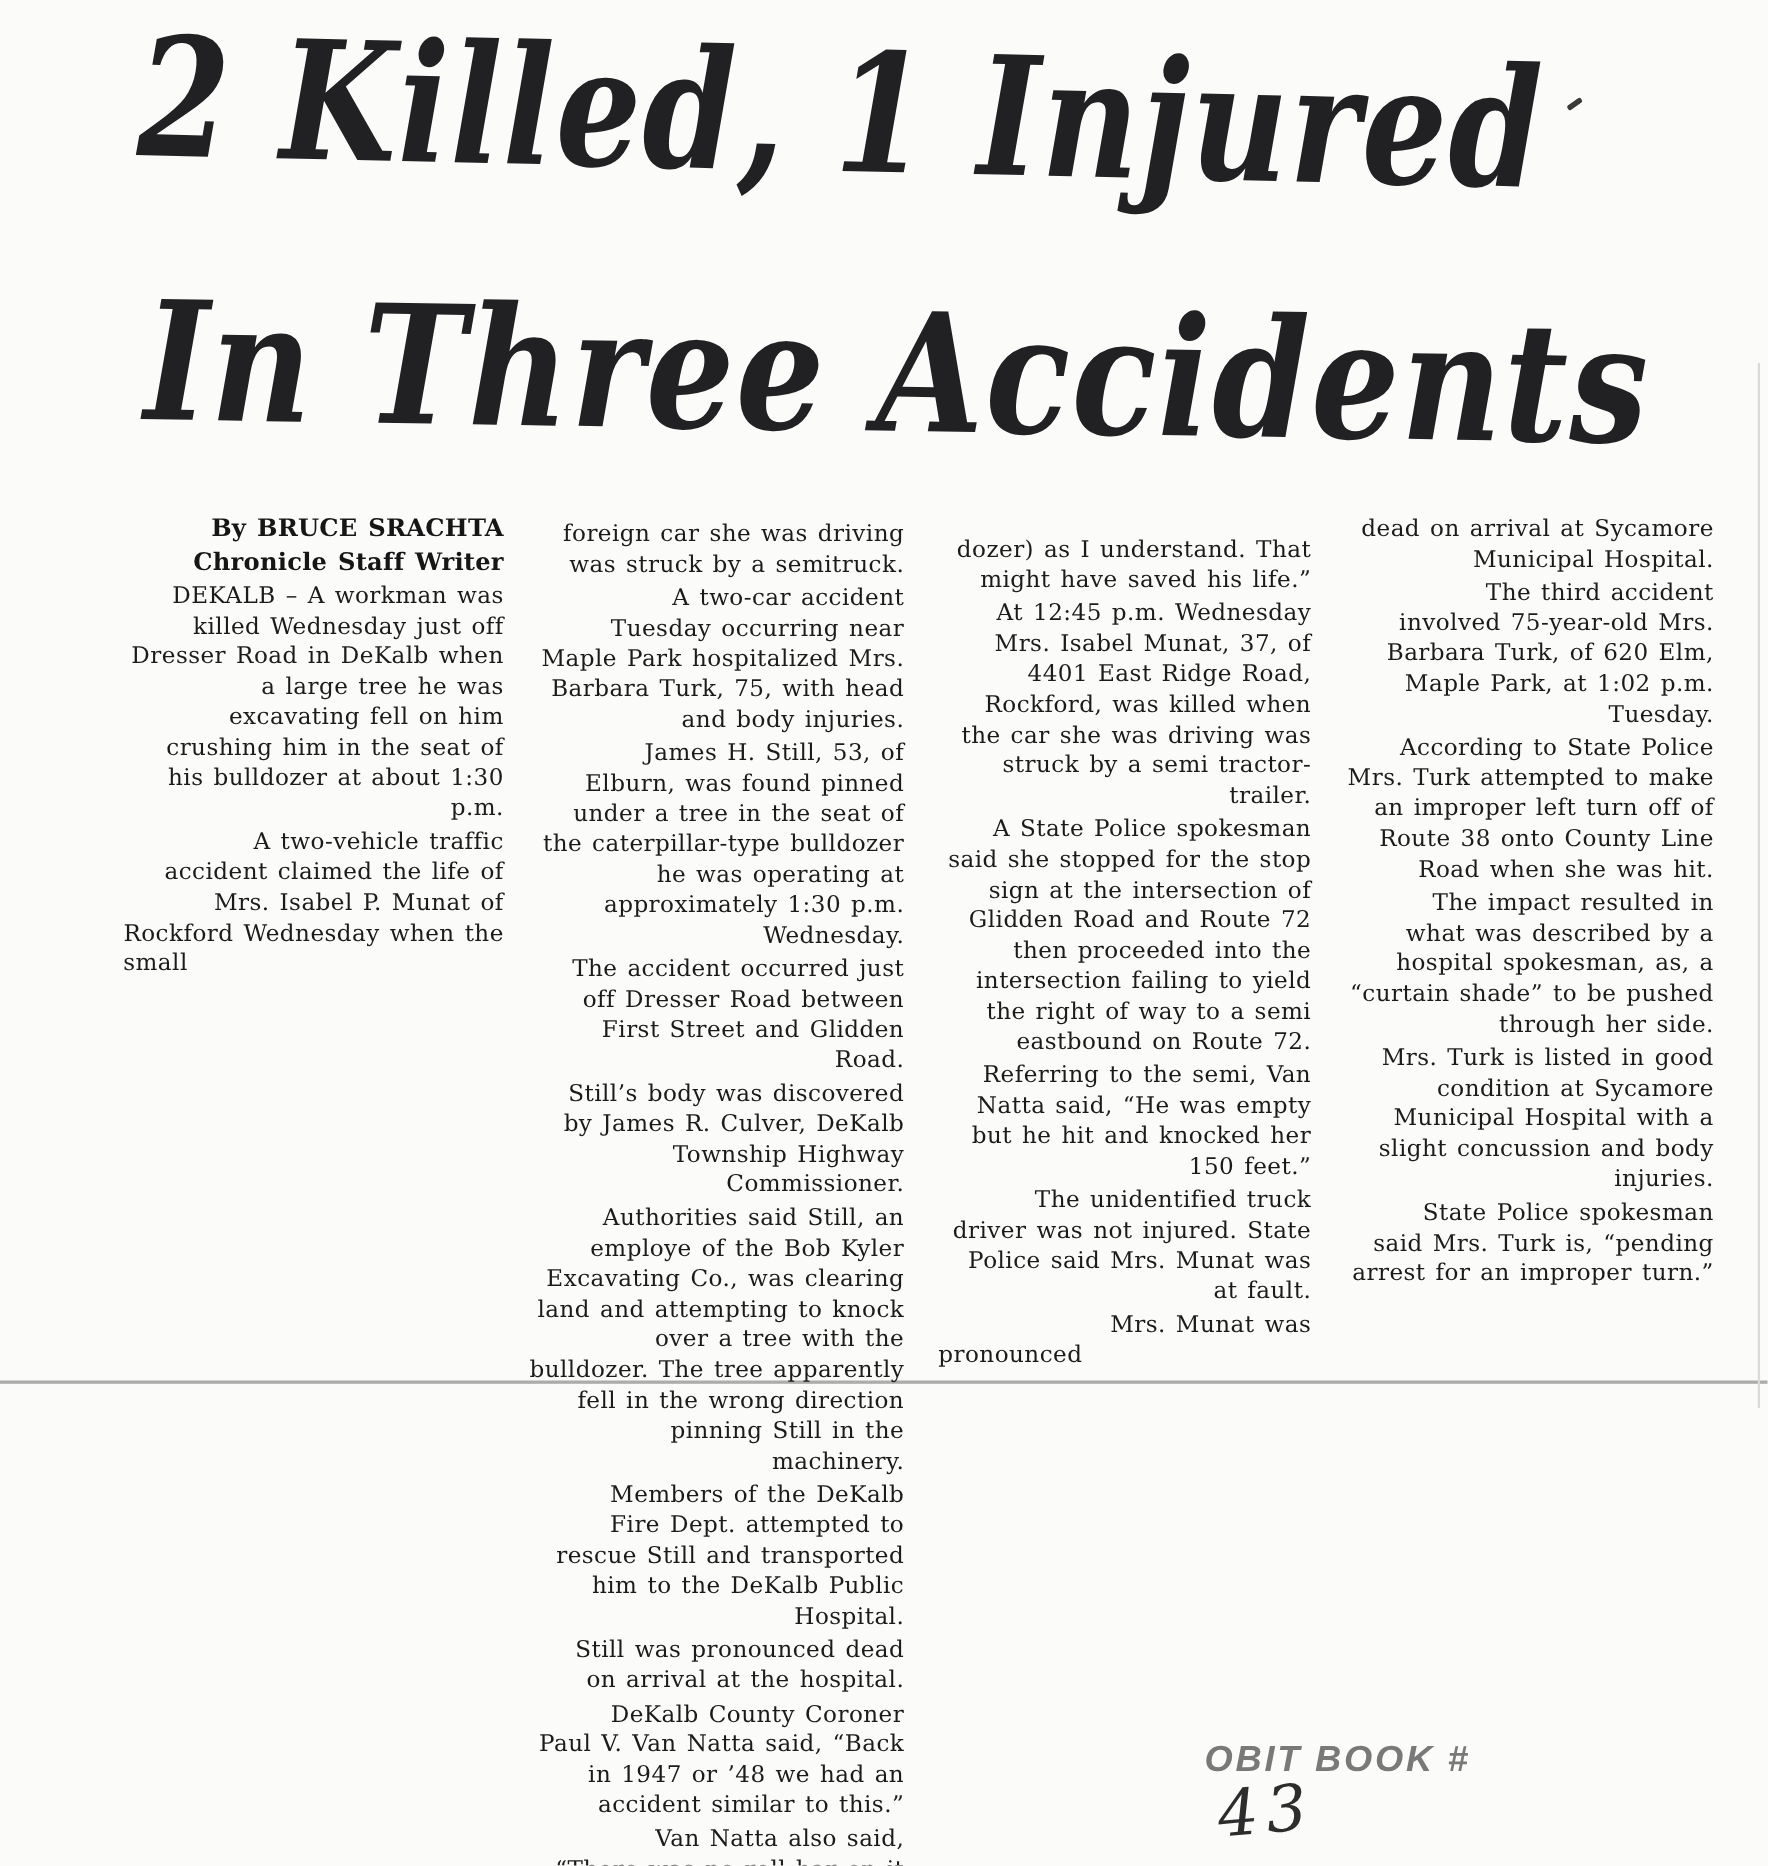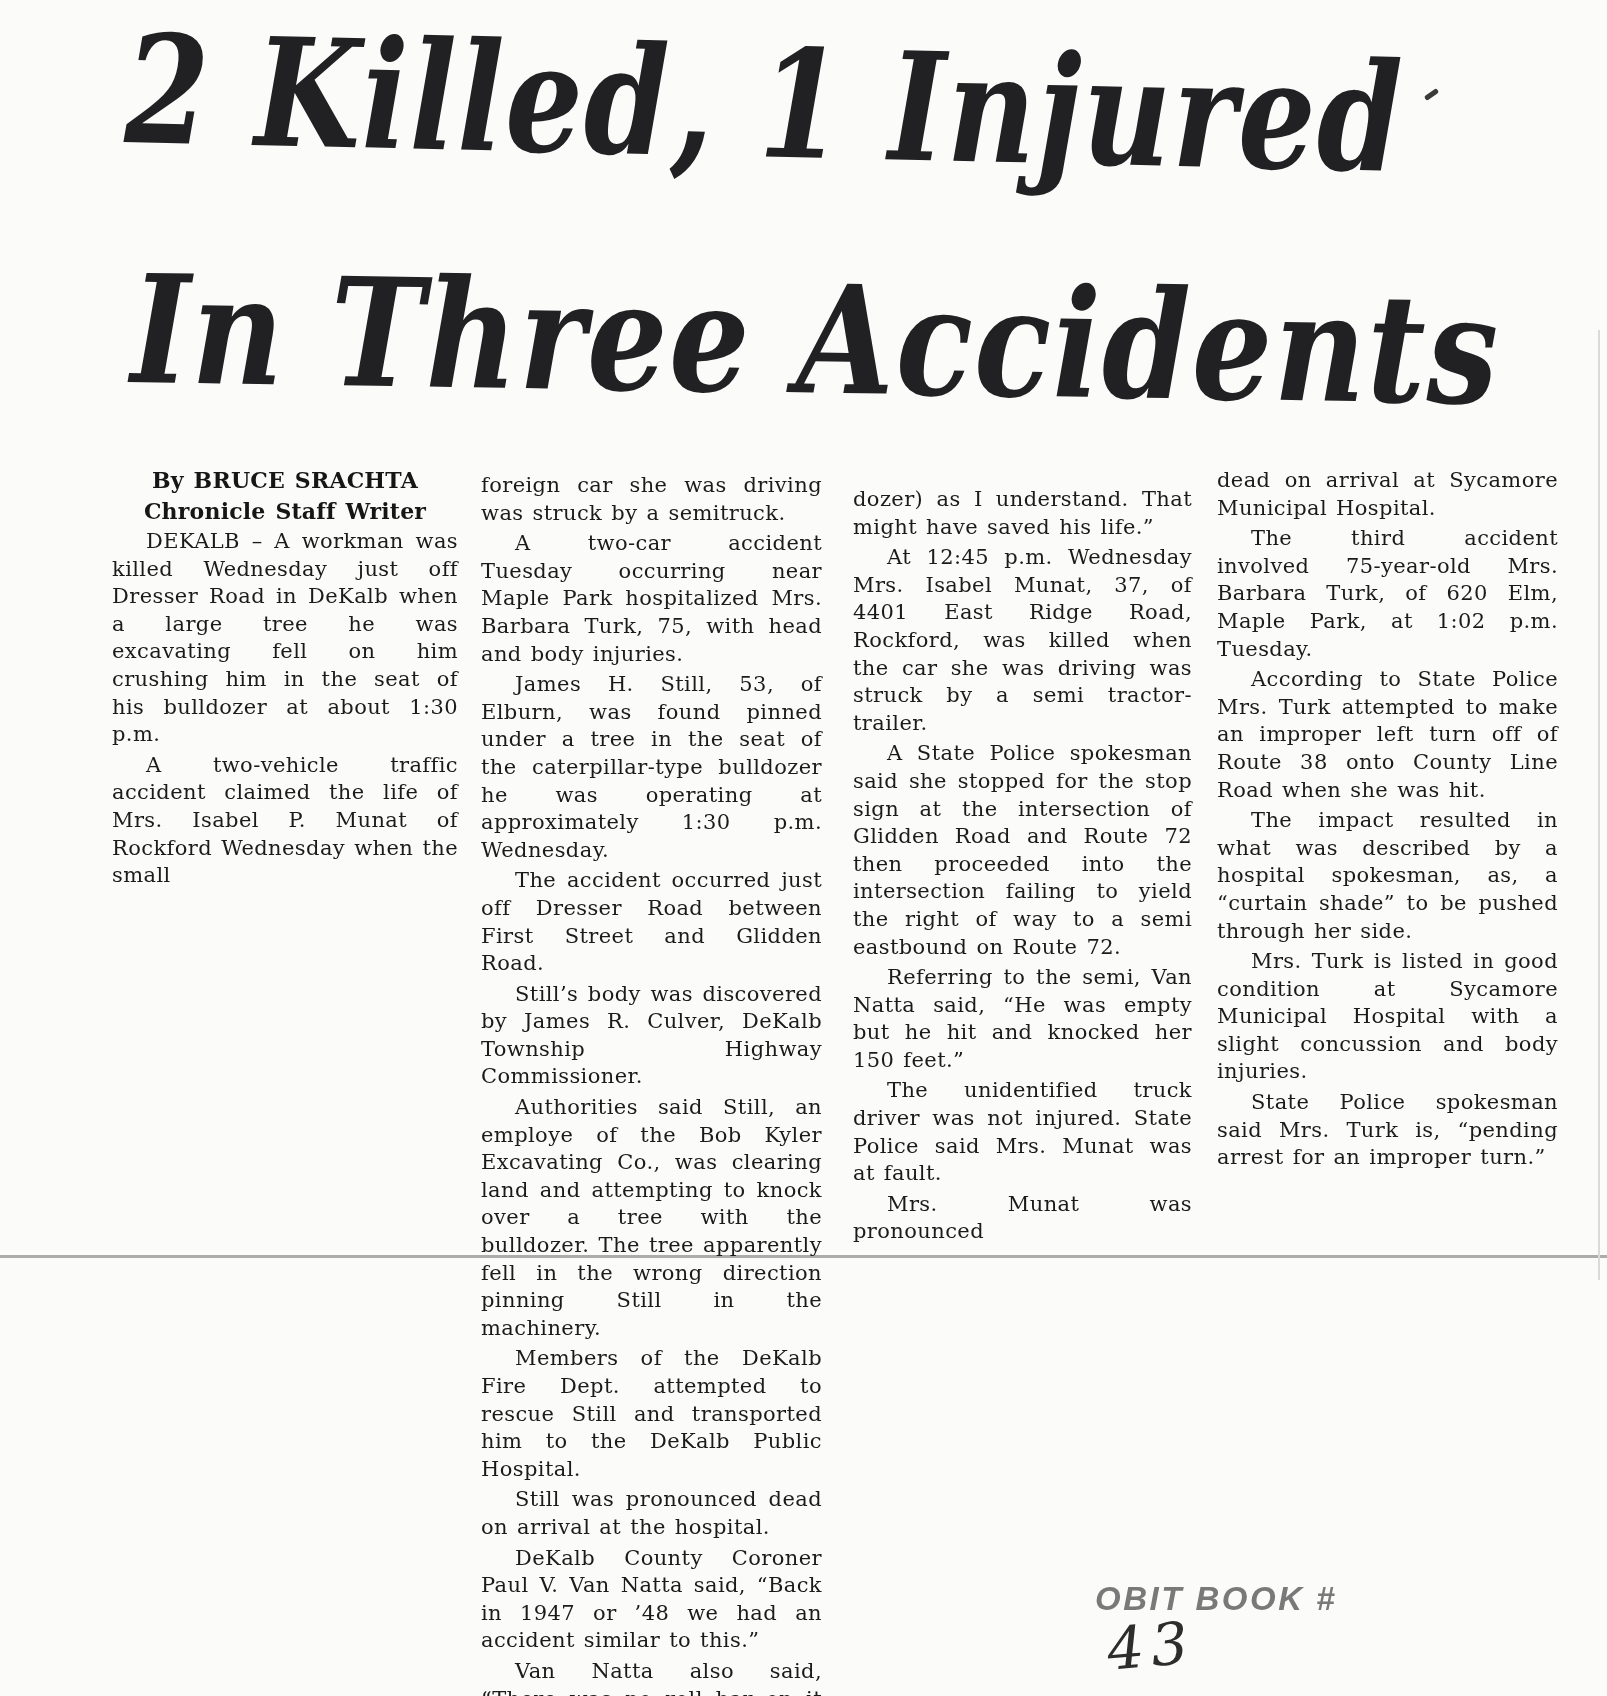--- a/index.html
+++ b/index.html
@@ -24,21 +24,21 @@
   .column{
     position:absolute;z-index:2;
     font-size:21px;line-height:27.6px;
     text-align:justify;letter-spacing:0.4px;word-spacing:2px;
     color:#1b1b1b;
   }
   .col1{left:112px;top:466px;width:346px;}
   .col2{left:481px;top:472px;width:341px;}
   .col3{left:853px;top:486px;width:339px;}
   .col4{left:1217px;top:467px;width:341px;}
-  .column p{margin:0 0 3px 0;}
+  .column p{margin:0 0 3px 0;text-align:right;}
   .column p.indent{text-indent:34px;}
   .column p.cont{text-align-last:justify;}
   .byline{
     text-align:center;font-weight:bold;font-size:22px;line-height:28px;
     margin:0;letter-spacing:0.2px;color:#161616;
   }
 
   
   .scan-line{position:absolute;z-index:1;left:0;top:1255px;width:1607px;height:3px;background:#9d9d9d;opacity:.85;}
   .scan-edge{position:absolute;z-index:1;left:1598px;top:330px;width:2px;height:950px;background:#dadada;}

